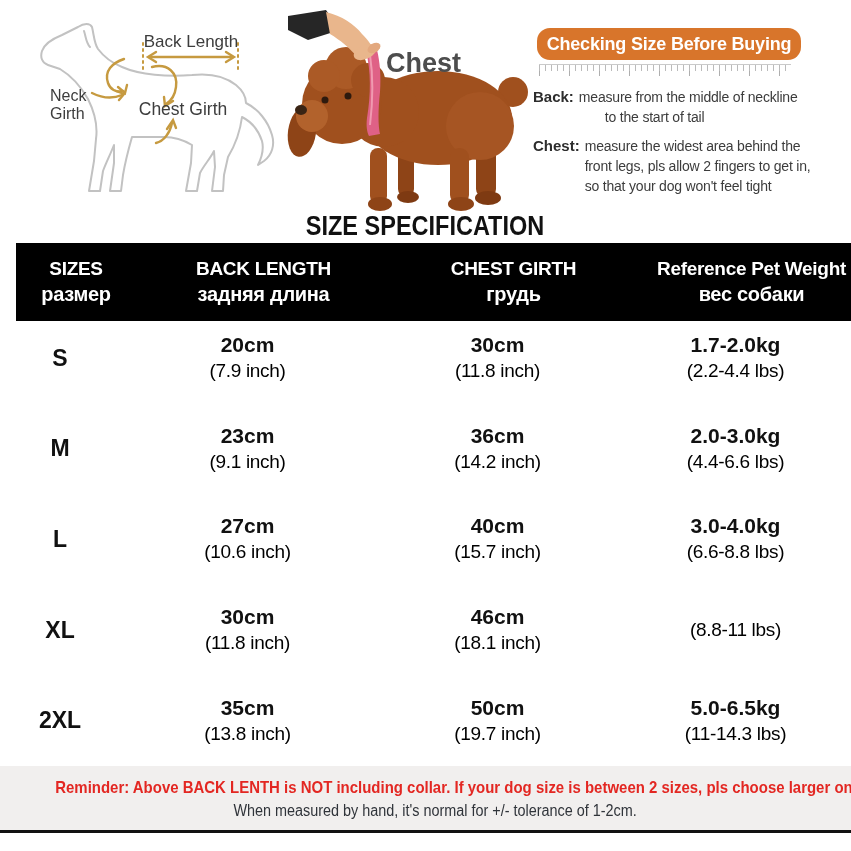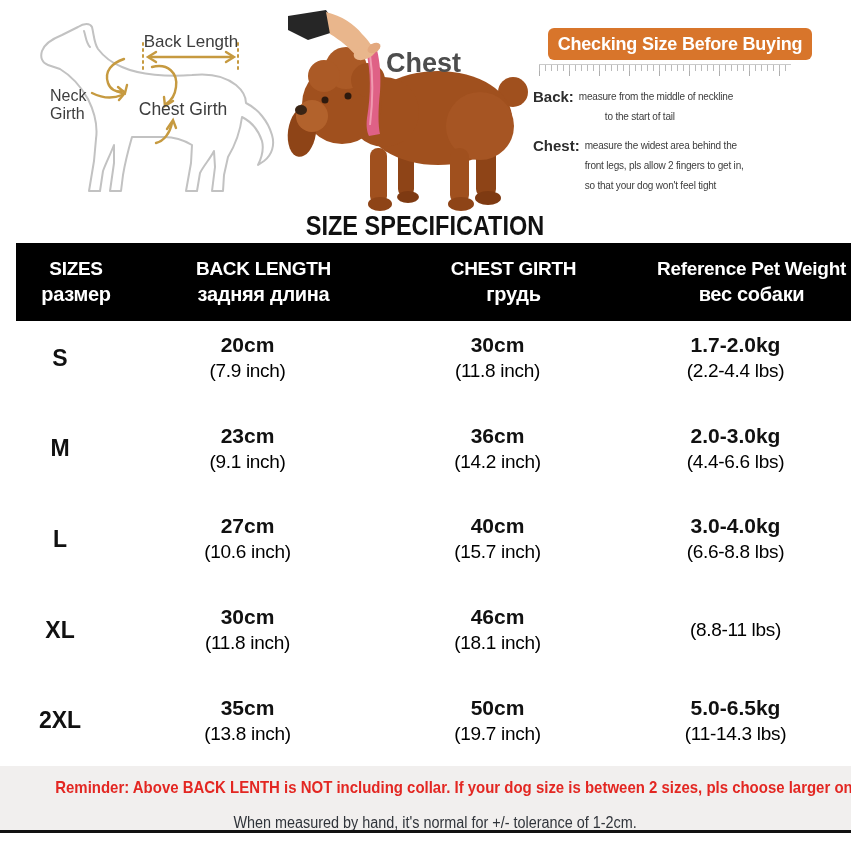--- a/index.html
+++ b/index.html
@@ -6,38 +6,38 @@
   body{
     width:851px;height:851px;position:relative;background:#ffffff;
     font-family:"Liberation Sans","DejaVu Sans",sans-serif;
     color:#1a1a1a;overflow:hidden;
   }
   .abs{position:absolute;}
 
   
   .guide-panel{left:533px;top:28px;width:318px;}
   .size-btn{
-    width:264px;height:32px;margin-left:15px;
-    background:#d8752b;border-radius:6px;
+    width:264px;height:32px;margin-left:4px;
+    background:#d8752b;border-radius:13px;
     display:flex;align-items:center;justify-content:center;
     color:#ffffff;font-size:18px;font-weight:bold;letter-spacing:-0.2px;
   }
   .ruler{
     margin:4px 0 0 6px;width:252px;height:13px;
     border-top:1px solid #bdbdbd;
     background-image:
       repeating-linear-gradient(90deg,#ababab 0 1px,transparent 1px 6px),
       repeating-linear-gradient(90deg,#9a9a9a 0 1px,transparent 1px 30px);
     background-size:100% 6px,100% 11px;
     background-repeat:no-repeat;
     opacity:0.8;
   }
   .guide-row{display:flex;margin-top:9px;line-height:20px;}
   .guide-label{font-weight:bold;color:#2d2d2d;font-size:15px;white-space:nowrap;margin-right:5px;}
-  .guide-text{font-size:10px;color:#3c3c3c;letter-spacing:-0.2px;}
+  .guide-text{font-size:14px;color:#3c3c3c;letter-spacing:-0.2px;}
   .guide-text div{white-space:nowrap;}
   .guide-text .cont{margin-left:26px;}
 
   
   .spec-title{left:0;top:211px;width:851px;text-align:center;}
   .spec-title span{
     display:inline-block;font-size:27px;font-weight:bold;color:#111;
     transform:scaleX(0.87);transform-origin:center;letter-spacing:0;
   }
 
@@ -60,21 +60,21 @@
   .val-main{font-size:21px;font-weight:bold;color:#111;line-height:26px;}
   .val-sub{font-size:19px;color:#000000;line-height:26px;letter-spacing:-0.3px;}
 
   
   .footer-band{left:0;top:766px;width:851px;height:65px;background:#f1efee;text-align:center;}
   .reminder-line{margin-top:12px;white-space:nowrap;}
   .reminder-line span{
     display:inline-block;font-size:17px;font-weight:bold;color:#e32722;
     transform:scaleX(0.88);transform-origin:center;
   }
-  .tolerance-line{margin-top:16px;white-space:nowrap;padding-left:20px;}
+  .tolerance-line{margin-top:4px;white-space:nowrap;padding-left:20px;}
   .tolerance-line span{
     display:inline-block;font-size:16px;color:#30343a;
     transform:scaleX(0.9);transform-origin:center;
   }
   .bottom-rule{left:0;top:830px;width:851px;height:3px;background:#111111;}
 
   svg text{font-family:"Liberation Sans","DejaVu Sans",sans-serif;}
 </style>
 </head>
 <body>

